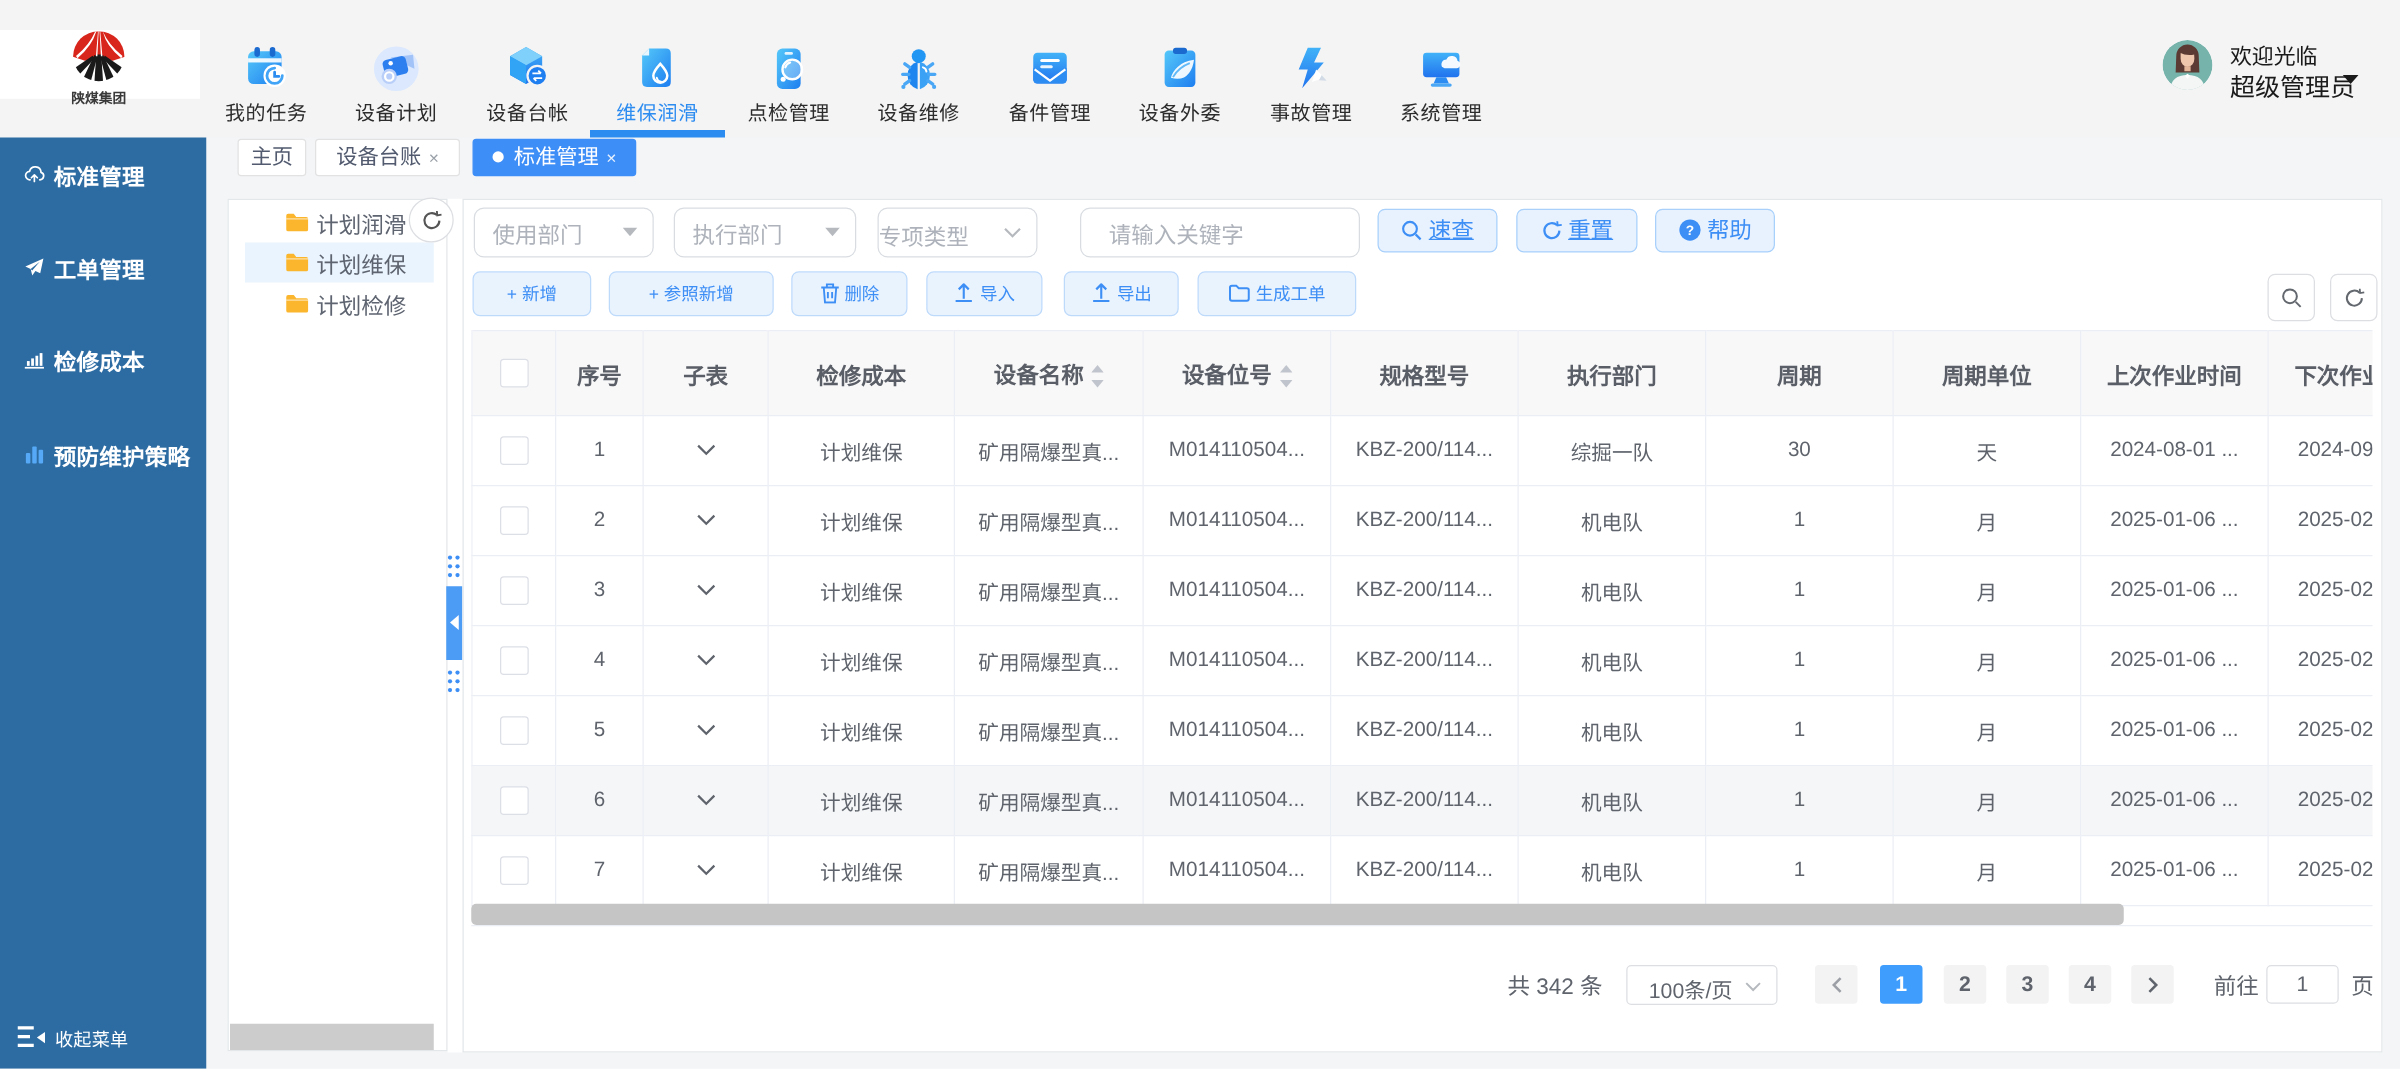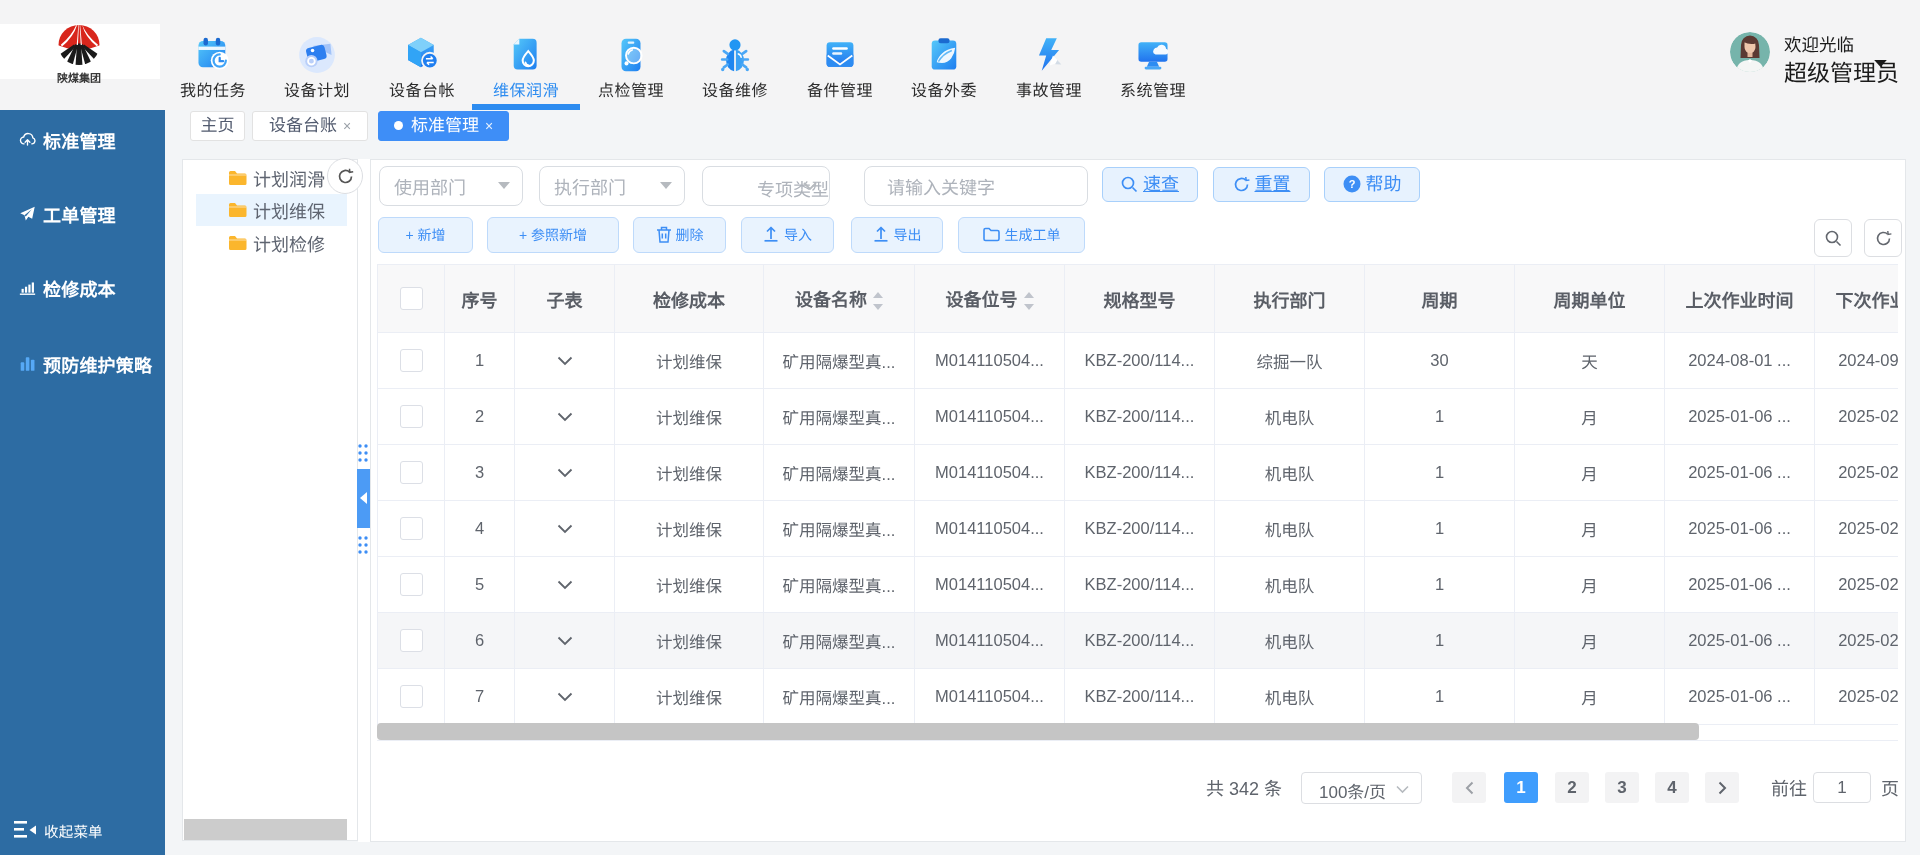--- a/index.html
+++ b/index.html
@@ -206,21 +206,21 @@
   <circle cx="20" cy="20" r="20" fill="#76b4ab"></circle>
   <path d="M11 13 a9 9.5 0 0 1 18 0 l0.5 13 h-19 Z" fill="#5b3a33"></path>
   <path d="M14.5 15 a5.5 6.5 0 0 0 11 0 l0 -4 a5.5 5 0 0 0 -11 0 Z" fill="#eec6ab"></path>
   <path d="M17.5 21 h5 l0 4 h-5 Z" fill="#e3b69a"></path>
   <path d="M6 40 q1 -12 14 -12 q13 0 14 12 Z" fill="#f4f6f5"></path>
   <path d="M18 28.5 l2 2.5 2 -2.5 l-2 -1.5 Z" fill="#fff"></path>
   <path d="M13.5 10 q6 3 12 1.5 l0.5 3.5 l2 -1 q1 -9 -8 -9 q-8 0 -7.5 8 l0.8 1.5 Z" fill="#5b3a33"></path>
  </g>
 </svg>
 <div class="abs" style="left:1784px;top:31px;font-size:17.5px;color:#1a1a1a">欢迎光临</div>
-<div class="abs" style="left:1784px;top:54px;font-size:23px;color:#1a1a1a">超级管理员</div>
+<div class="abs" style="left:1784px;top:54px;font-size:20px;color:#1a1a1a">超级管理员</div>
 <svg class="abs" style="left:1874px;top:59px" width="13" height="9" viewBox="0 0 14 10">
     <polygon points="0,1 14,1 7,9" fill="#1a1a1a"></polygon>
   </svg>
 <div id="sidebar">
  <div class="side-item" style="top:16px">
   <svg class="si" viewBox="0 0 20 20" fill="none" stroke="#fff" stroke-width="1.6">
    <path d="M6 14.5 a4 4 0 0 1 -0.5 -8 a5.5 5.5 0 0 1 10.8 1 a3.6 3.6 0 0 1 -1.3 7" stroke-linecap="round"></path>
    <path d="M10 16 v-6 m-2.8 2.6 l2.8 -2.8 l2.8 2.8" stroke-linecap="round" stroke-linejoin="round"></path>
   </svg>
   <div class="st">标准管理</div>
@@ -319,21 +319,21 @@
     <svg class="car" viewBox="0 0 12 8">
       <polygon points="0,0 12,0 6,7" fill="#b6babf"></polygon>
     </svg>
   </div>
 <div class="selbox" style="left:539px;width:146px">
     <span class="ph">执行部门</span>
     <svg class="car" viewBox="0 0 12 8">
       <polygon points="0,0 12,0 6,7" fill="#b6babf"></polygon>
     </svg>
   </div>
-<div class="selbox" style="left:702px;width:128px;text-align:right"><span style="position:relative;top:8px">专项类型</span><svg class="car" viewBox="0 0 14 9" style="width:14px;height:9px">
+<div class="selbox" style="left:702px;width:128px;text-align:left"><span style="position:relative;top:8px">专项类型</span><svg class="car" viewBox="0 0 14 9" style="width:14px;height:9px">
       <path d="M1 1.5 L7 7.5 L13 1.5" fill="none" stroke="#b6babf" stroke-width="1.8"></path>
     </svg></div>
 <div class="selbox" style="left:864px;width:224px">
     <span class="ph" style="left:22px">请输入关键字</span>
   </div>
 <div class="fbtn" style="left:1102px;width:96px">
  <svg style="vertical-align:-3px;margin-right:5px" width="17" height="17" viewBox="0 0 17 17" fill="none" stroke="#3d8ef5" stroke-width="1.7">
       <circle cx="7" cy="7" r="5.5"></circle>
       <path d="M11.5 11.5 l4 4"></path>
     </svg><span style="text-decoration:underline">速查</span></div>

